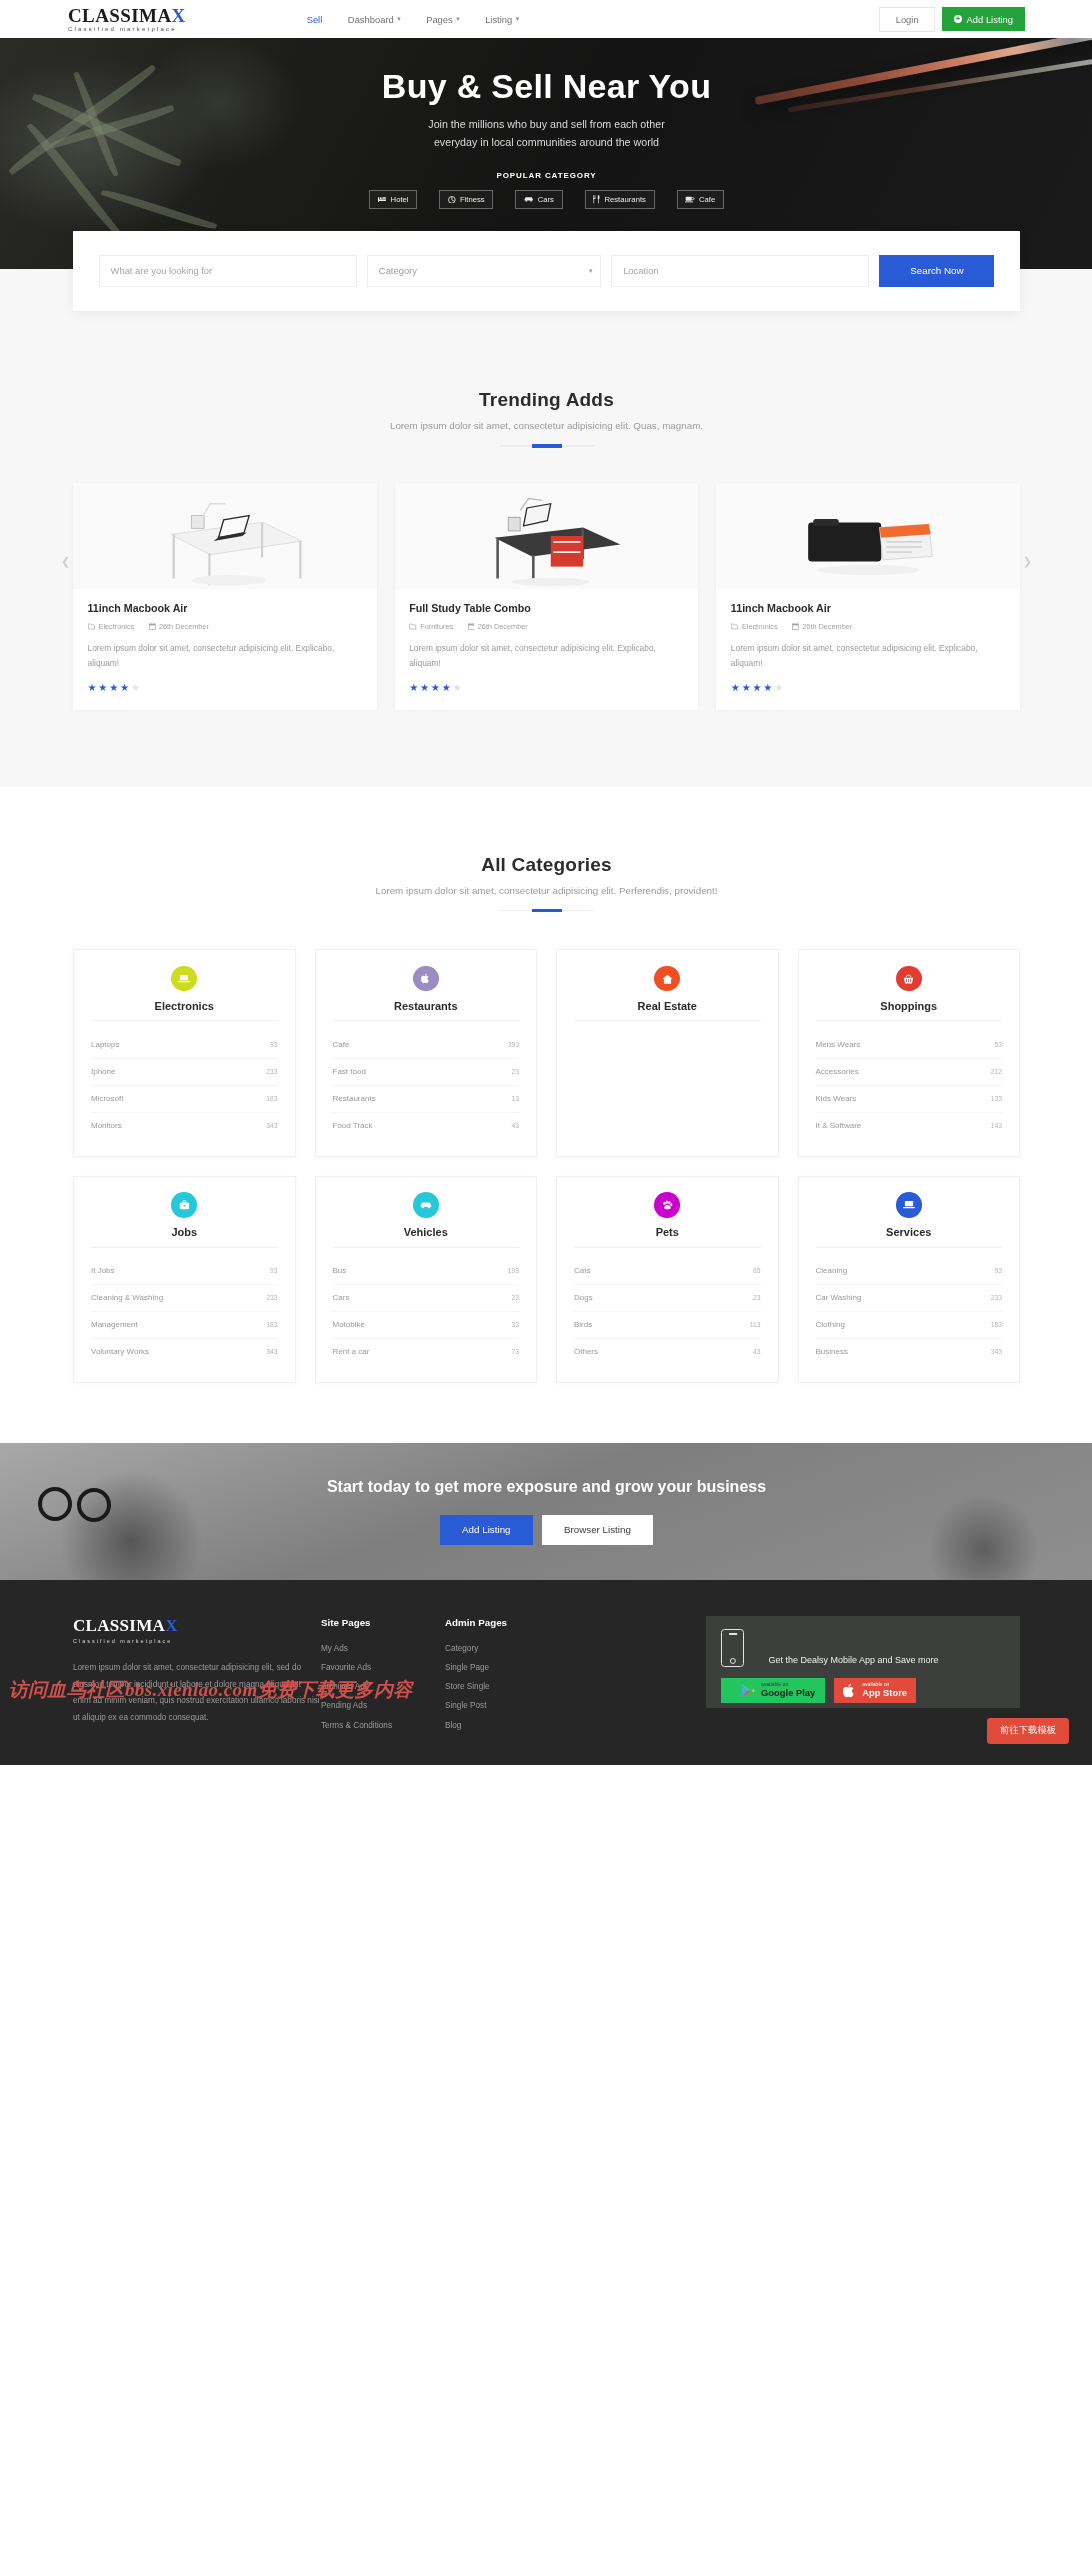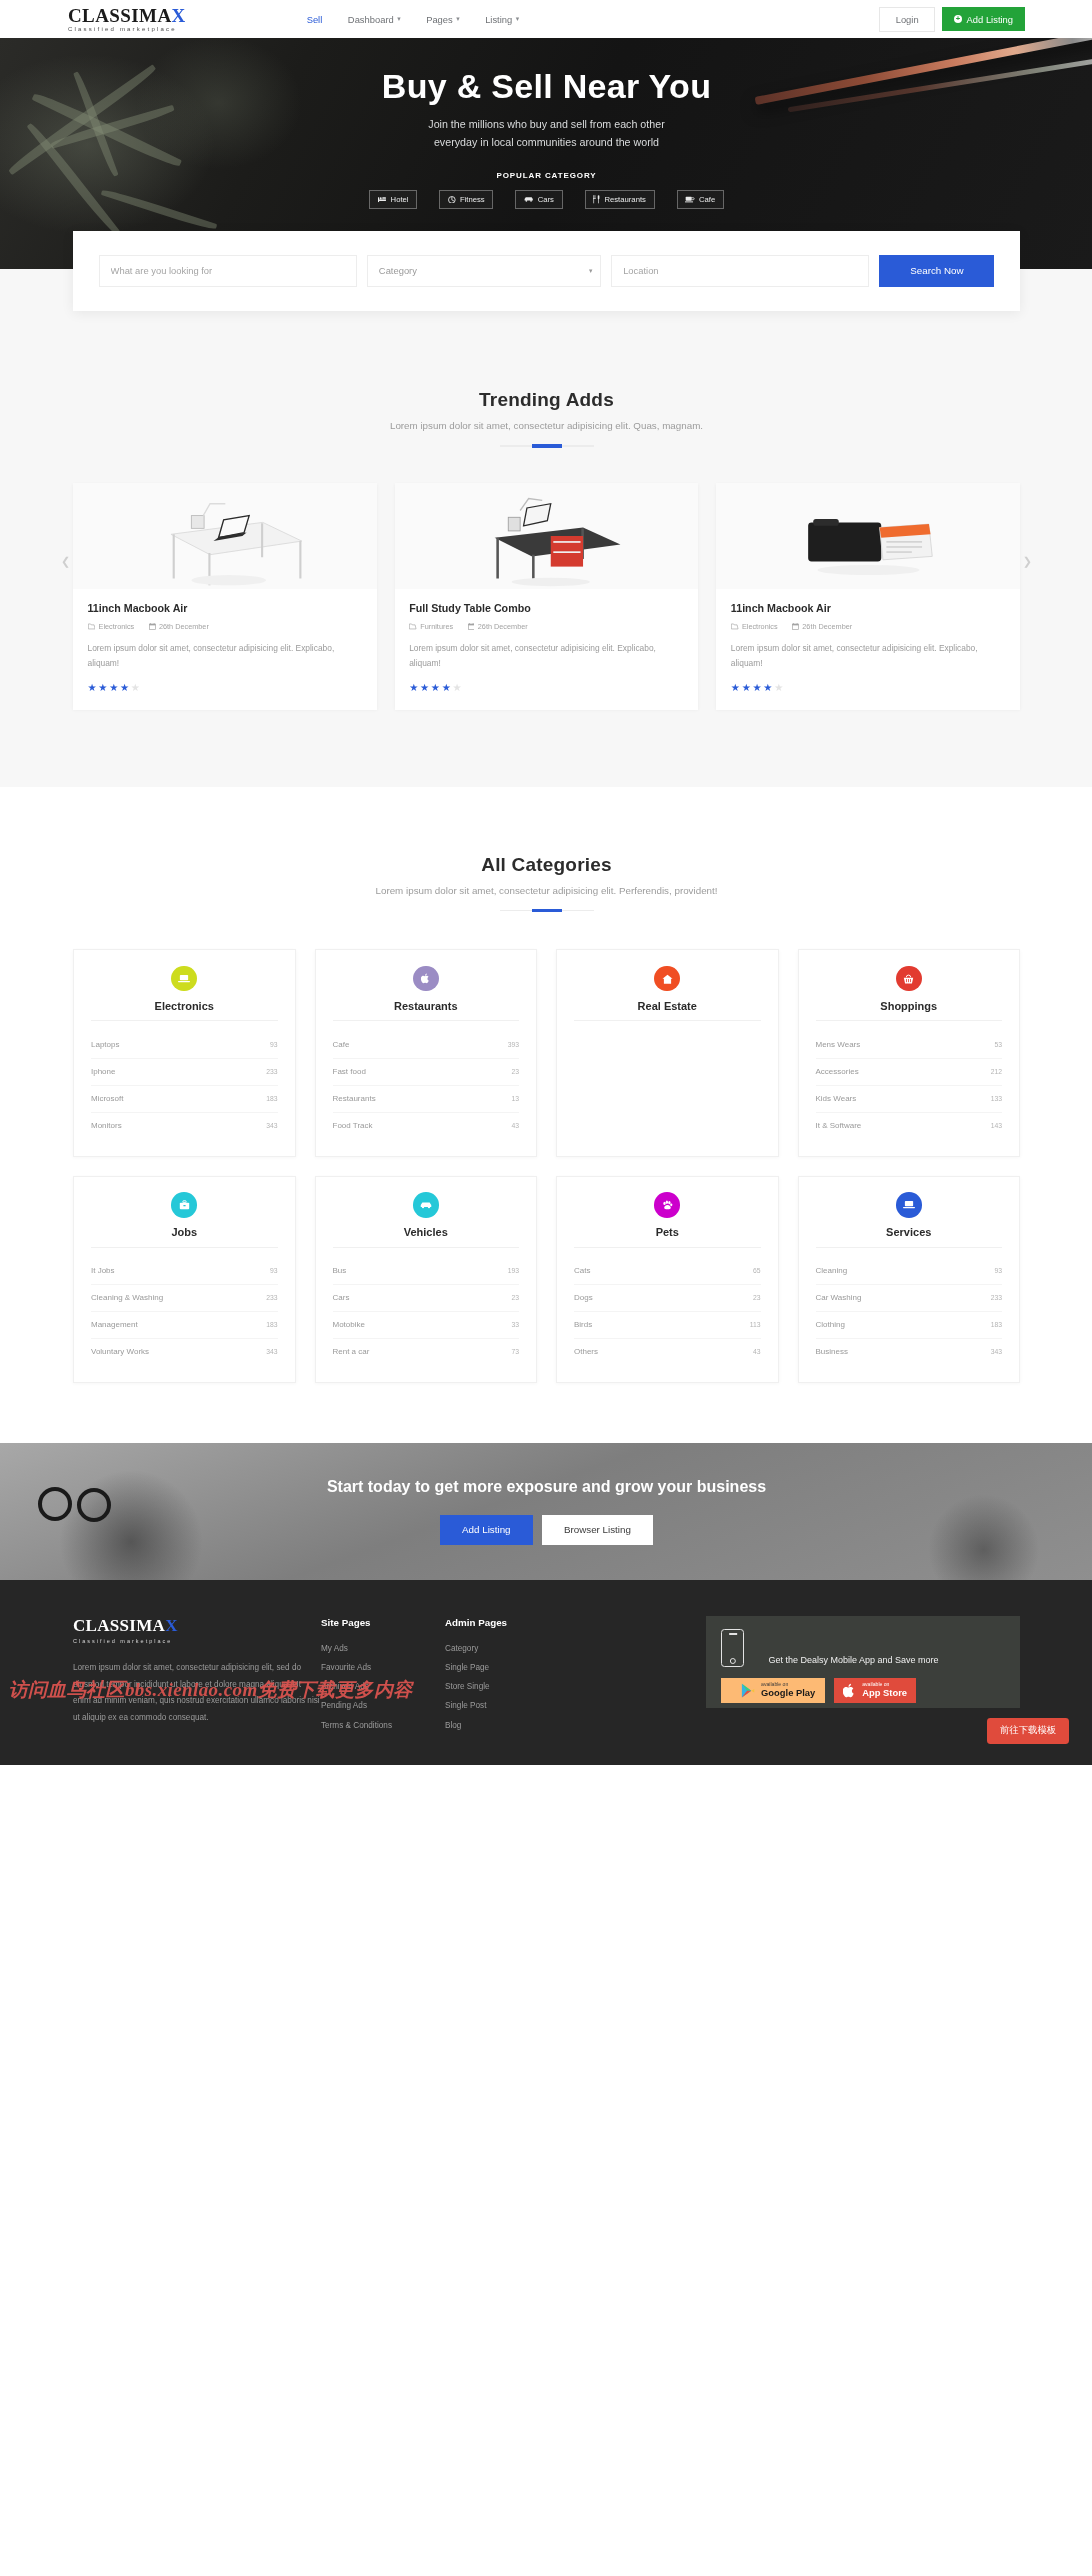--- a/index.html
+++ b/index.html
@@ -464,21 +464,21 @@
     font-size:9px;
     color:#f0f0f0;
     line-height:1.55;
   }
   .badges { display:flex; gap:9.4px; margin-top:10.2px; }
   .badge {
     display:flex; align-items:center; gap:6px;
     padding:4.3px 9.4px;
     cursor:pointer;
   }
-  .badge.play { background:#fdba74;padding-left:20px; }
+  .badge.play { background:#22c55e;padding-left:20px; }
   .badge.store { background:#e04b3c; }
   .badge-lines { display:flex; flex-direction:column; line-height:1.15; }
   .badge-small { font-size:5.1px; }
   .badge-big { font-size:9.4px; font-weight:bold; }
   .badge.play .badge-small { color:#3c3c3c; }
   .badge.play .badge-big { color:#1a1a1a; }
   .badge.store .badge-small { color:#fff; }
   .badge.store .badge-big { color:#fff; }
 
   .watermark {

